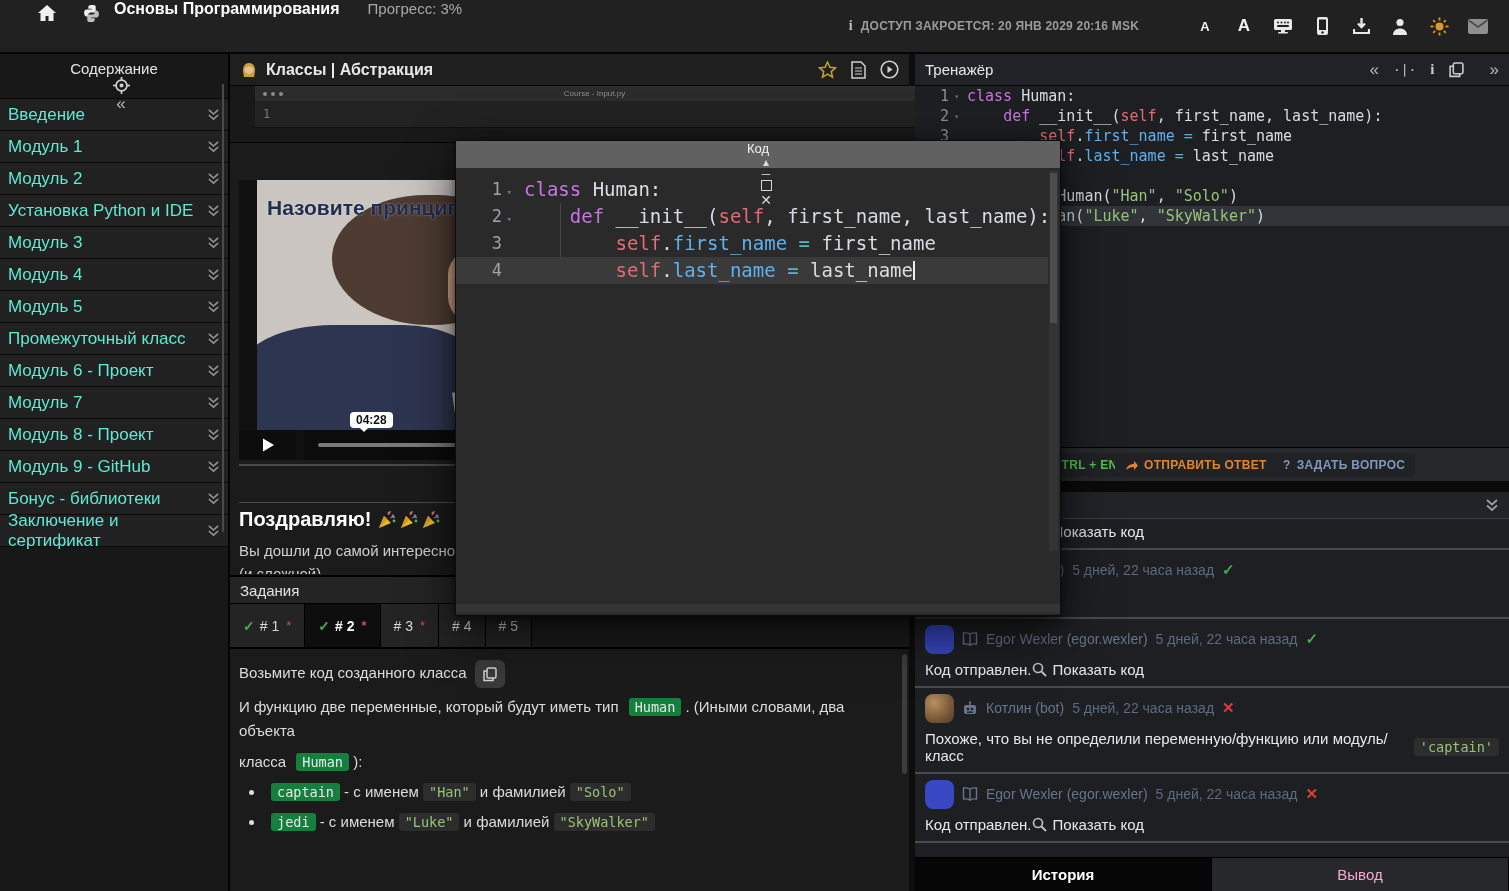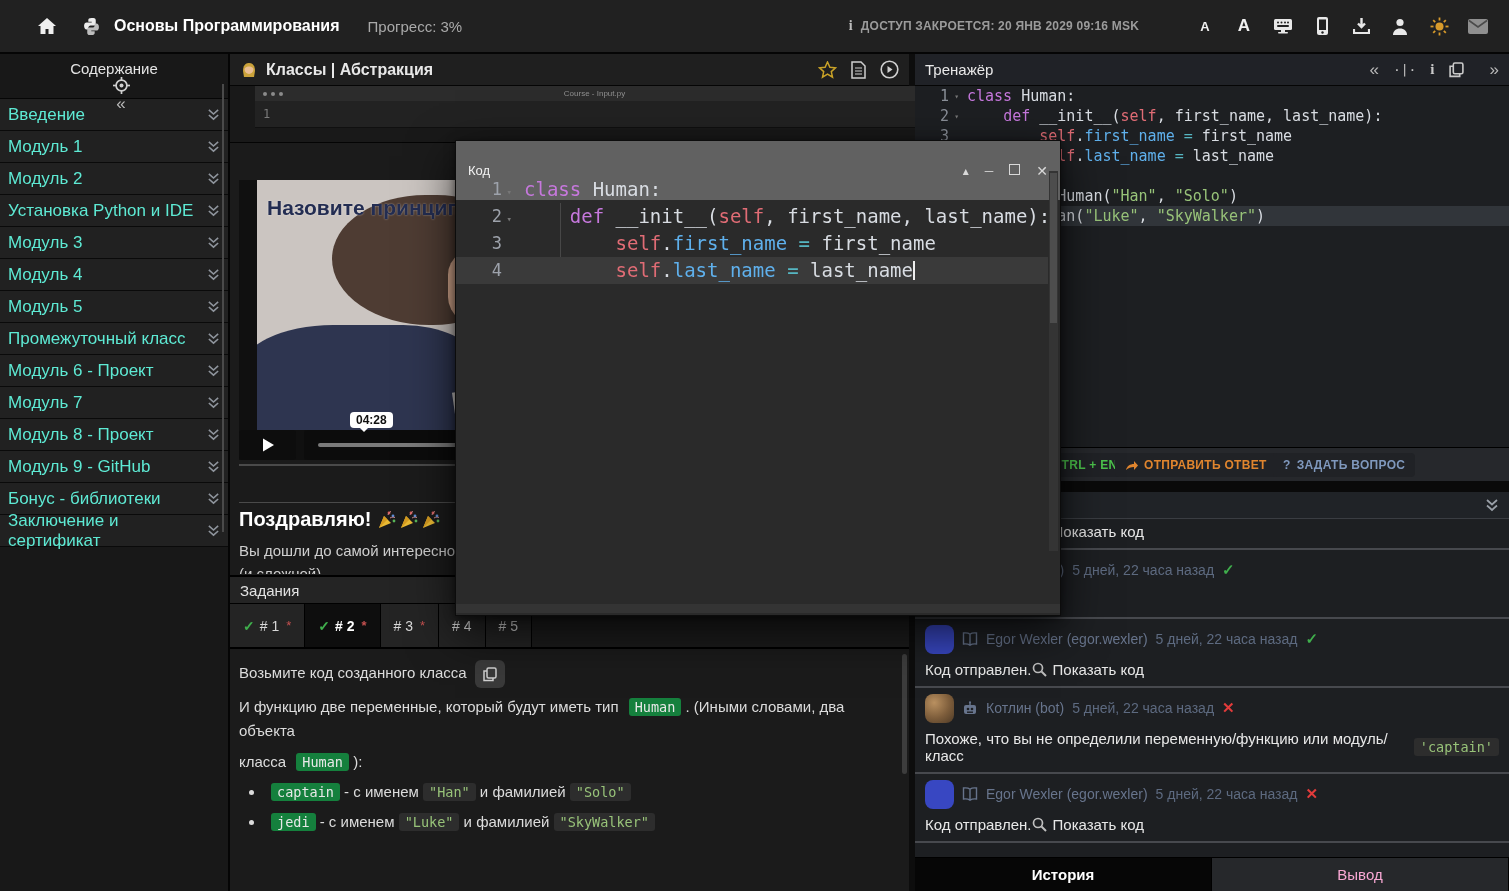--- a/index.html
+++ b/index.html
@@ -1,20 +1,20 @@
 <!DOCTYPE html>
 <html><head>
 <meta charset="utf-8">
 <style>
   html,body{margin:0;padding:0;background:#0d0d0d;}
   body{width:1509px;height:891px;overflow:hidden;font-family:"Liberation Sans",sans-serif;position:relative;color:#ddd;}
   .abs{position:absolute;}
   svg{display:block;}
   
-  #topbar{left:0;top:0;width:1509px;height:52px;background:#212121;border-bottom:2px solid #050505;display:flex;align-items:center;}
+  #topbar{left:0;top:0;width:1509px;height:52px;background:#212121;border-bottom:2px solid #050505;display:flex;align-items:flex-start;}
   #topbar .ttl{font-size:16px;font-weight:bold;color:#fff;margin-left:10px;}
   #topbar .prog{font-size:15px;color:#a9a9a9;margin-left:28px;}
   .tb-ic{width:26px;height:26px;display:flex;align-items:center;justify-content:center;color:#e6e6e6;}
   #tb-right{position:absolute;right:18px;top:0;height:52px;display:flex;align-items:center;gap:13px;}
   #access{display:flex;align-items:center;gap:8px;color:#9b9b9b;font-size:12px;font-weight:bold;letter-spacing:.2px;margin-right:40px;}
   .fontA{font-weight:bold;color:#f0f0f0;}
   
   #sidebar{left:0;top:54px;width:228px;bottom:0;background:#181818;border-right:2px solid #050505;}
   .sb-head{height:32px;display:flex;align-items:center;padding:6px 8px;background:#181818;border-bottom:1px solid #060606;flex-direction:column;}
   .sb-head .t{font-size:15px;color:#e4e4e4;flex:1;}
@@ -99,21 +99,21 @@
   .mtime{font-size:14px;color:#5d6a80;}
   .mok{color:#3fae4c;font-weight:bold;font-size:15px;}
   .mfail{color:#e23b3b;font-weight:bold;font-size:15px;}
   .msg-body{display:flex;align-items:center;padding:4px 10px 8px 10px;font-size:15px;color:#e8e8e8;}
   .show-link{display:flex;align-items:center;gap:6px;cursor:pointer;color:#e8e8e8;}
   #hist-tabs{position:absolute;left:0;bottom:0;width:594px;height:33px;display:flex;border-top:1px solid #000;}
   .htab{flex:1;display:flex;align-items:center;justify-content:center;font-size:15px;cursor:pointer;background:#26282b;color:#f9a8d4;border-right:1px solid #000;}
   .htab.active{background:#060606;color:#fff;font-weight:bold;}
   
   #code-window{left:455px;top:140px;width:606px;height:476px;z-index:50;background:#2a2a2a;border:1px solid #0c0c0c;box-shadow:0 16px 44px rgba(0,0,0,.7),0 2px 8px rgba(0,0,0,.5);box-sizing:border-box;}
-  #cw-bar{height:27px;background:#616161;display:flex;align-items:center;padding:16px 12px;}
+  #cw-bar{height:27px;background:#616161;display:flex;align-items:center;padding:0 12px;flex-direction:column;}
   #cw-bar .t{font-size:13px;color:#f2f2f2;flex:1;}
   .cw-ctl{color:#d9d9d9;font-size:12px;margin-left:16px;cursor:pointer;line-height:1;}
   .cw-box{width:9px;height:9px;border:1.5px solid #d9d9d9;display:inline-block;}
   #window-code{position:absolute;left:0;top:35px;right:12px;font-family:"DejaVu Sans Mono",monospace;font-size:19px;cursor:text;}
   #window-code .code-line{height:27px;line-height:27px;}
   #window-code .ln{width:46px;color:#9da2ab;font-size:17px;}
   #window-code .lt{padding-left:18px;}
   #window-code .fold{font-size:9px;top:3px;}
   .cursor{display:inline-block;width:2px;height:19px;background:#eee;vertical-align:-3px;}
   #cw-vscroll{position:absolute;right:2px;top:30px;width:9px;height:380px;background:#343434;}
@@ -134,21 +134,21 @@
     <svg width="17" height="17" viewBox="0 0 16 16">
         <path d="M8 0C5.8 0 5 .9 5 2v1.5h3.2v.7H3.4C2.1 4.2 1 5.2 1 7.4c0 2.3 1 3.4 2.3 3.4H5V9.2C5 8 6 7 7.2 7h3.2c1 0 1.6-.7 1.6-1.7V2c0-1.1-1-2-2.2-2H8z" fill="#ededed"></path>
         <path d="M8 16c2.2 0 3-.9 3-2v-1.5H7.8v-.7h4.8c1.3 0 2.4-1 2.4-3.2 0-2.3-1-3.4-2.3-3.4H11v1.6C11 8 10 9 8.8 9H5.6C4.6 9 4 9.7 4 10.7V14c0 1.1 1 2 2.2 2H8z" fill="#bdbdbd"></path>
       </svg>
   </span>
   <span class="ttl">Основы Программирования</span>
   <span class="prog">Прогресс: 3%</span>
   <div id="tb-right">
     <span id="access">
       <span style="font-family:'Liberation Serif',serif;font-weight:bold;font-size:14px;color:#bdbdbd;">i</span>
-      <span>ДОСТУП ЗАКРОЕТСЯ: 20 ЯНВ 2029 09:16 MSK</span>
+      <span>ДОСТУП ЗАКРОЕТСЯ: 20 ЯНВ 2029 20:16 MSK</span>
     </span>
     <span class="tb-ic fontA" style="font-size:13px">A</span>
     <span class="tb-ic fontA" style="font-size:17px">A</span>
     <span class="tb-ic">
       <svg width="20" height="17" viewBox="0 0 20 17">
           <rect x="1" y="1" width="18" height="11" rx="1.5" fill="#e8e8e8"></rect>
           <g fill="#212121">
             <circle cx="5" cy="4.5" r="1"></circle>
             <circle cx="8.5" cy="4.5" r="1"></circle>
             <circle cx="12" cy="4.5" r="1"></circle>

